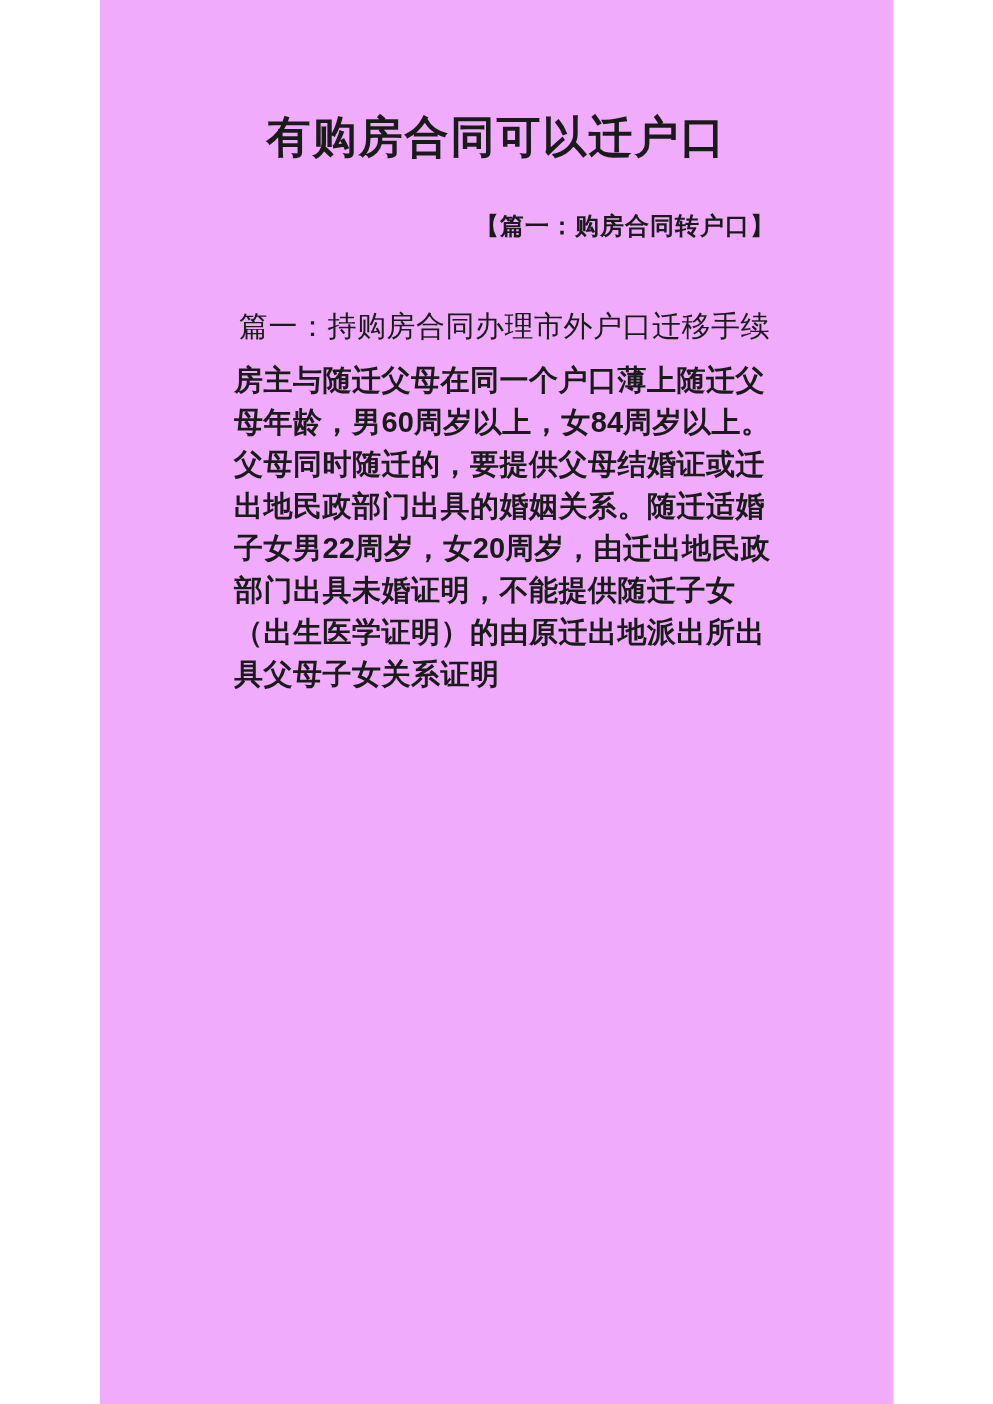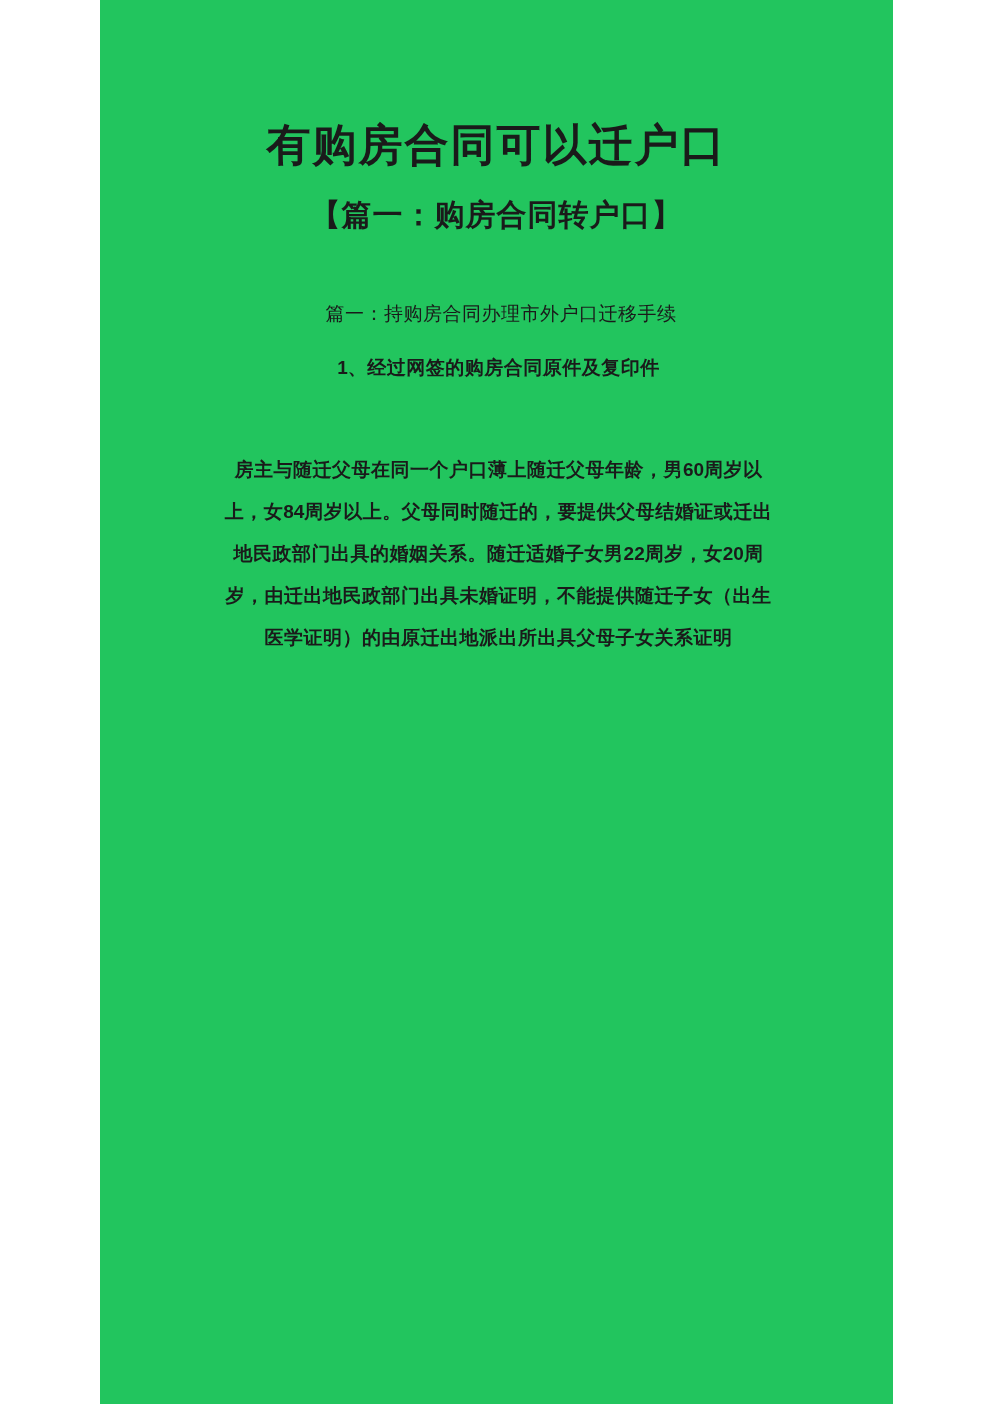--- a/index.html
+++ b/index.html
@@ -1,51 +1,51 @@
 <!DOCTYPE html>
 <html><head>
 <meta charset="utf-8">
 <style>
   html, body { margin: 0; padding: 0; background: #ffffff; }
   .page {
     position: relative;
     width: 793px;
     height: 1404px;
     margin: 0 auto;
-    background: #22c55e;
+    background: #f0abfc;
     color: #1a1a1a;
     font-family: "Liberation Serif", "DejaVu Serif", serif;
     box-sizing: border-box;
-    padding: 8px 118px;
+    padding: 0 118px;
     overflow: hidden;
   }
   .doc-title {
     margin: 110px 0 0 0;
     text-align: center;
     font-size: 44px;
     line-height: 55px;
     font-weight: 700;
     letter-spacing: 2px;
   }
   .doc-subtitle {
-    margin: 23px 0 0 0;
-    text-align: center;
-    font-size: 30px;
+    margin: 43px 0 0 0;
+    text-align: right;
+    font-size: 24px;
     line-height: 37px;
     font-weight: 700;
     letter-spacing: 1px;
   }
   .doc-body { margin-top: 60px; }
   .para {
-    margin: 44px 0 0 4px;
-    font-size: 19px;
+    margin: 44px 0 0 16px;
+    font-size: 29px;
     line-height: 42px;
     letter-spacing: 0.5px;
     font-weight: 600;
-    text-align: center;
+    text-align: left;
   }
   .para.intro {
     font-weight: 400;
     padding-left: 5px;
   }
   .para:nth-child(1) { margin-top: 0; }
   .para:nth-child(2) { margin-top: 12px; }
   .para:nth-child(3) { margin-top: 60px; }
   .para:nth-child(4) { margin-top: 9px; padding-left: 7px; }
   .para:nth-child(5) { margin-top: 48px; }
@@ -59,16 +59,15 @@
   }
 </style>
 </head>
 <body>
 
 <div class="page">
   <h1 class="doc-title">有购房合同可以迁户口</h1>
   <h2 class="doc-subtitle">【篇一：购房合同转户口】</h2>
   <div class="doc-body">
       <p class="para intro"><span>篇一：持购房合同办理市外户口迁移手续</span></p>
-      <p class="para list-item"><span class="num">1</span><span>、经过网签的购房合同原件及复印件</span></p>
       <p class="para text"><span>房主与随迁父母在同一个户口薄上随迁父母年龄，男</span><span class="num">60</span><span>周岁以上，女</span><span class="num">84</span><span>周岁以上。父母同时随迁的，要提供父母结婚证或迁出地民政部门出具的婚姻关系。随迁适婚子女男</span><span class="num">22</span><span>周岁，女</span><span class="num">20</span><span>周岁，由迁出地民政部门出具未婚证明，不能提供随迁子女（出生医学证明）的由原迁出地派出所出具父母子女关系证明</span></p>
     </div>
 </div>
 
 </body></html>

